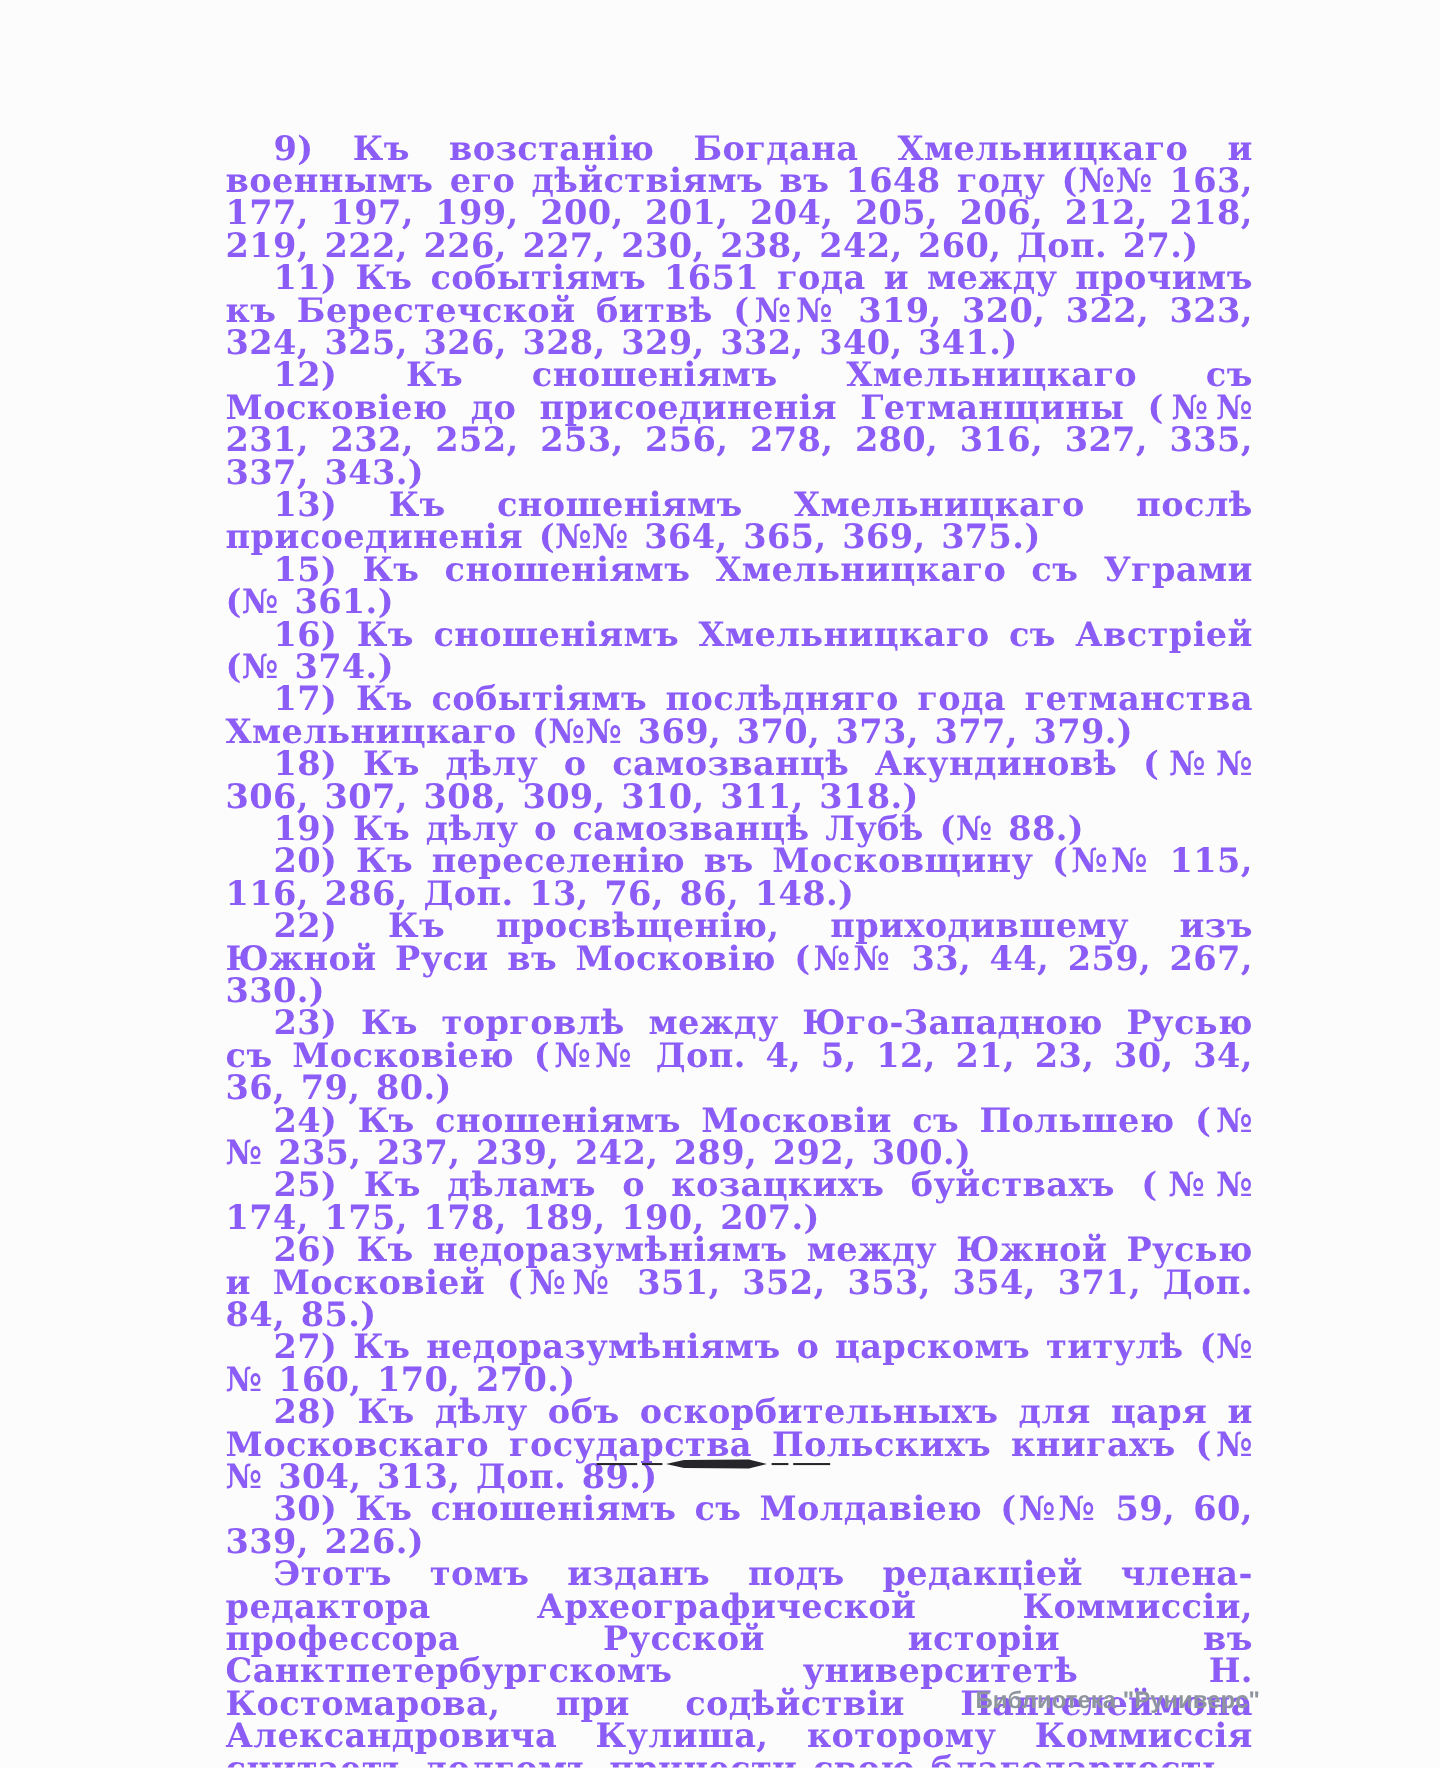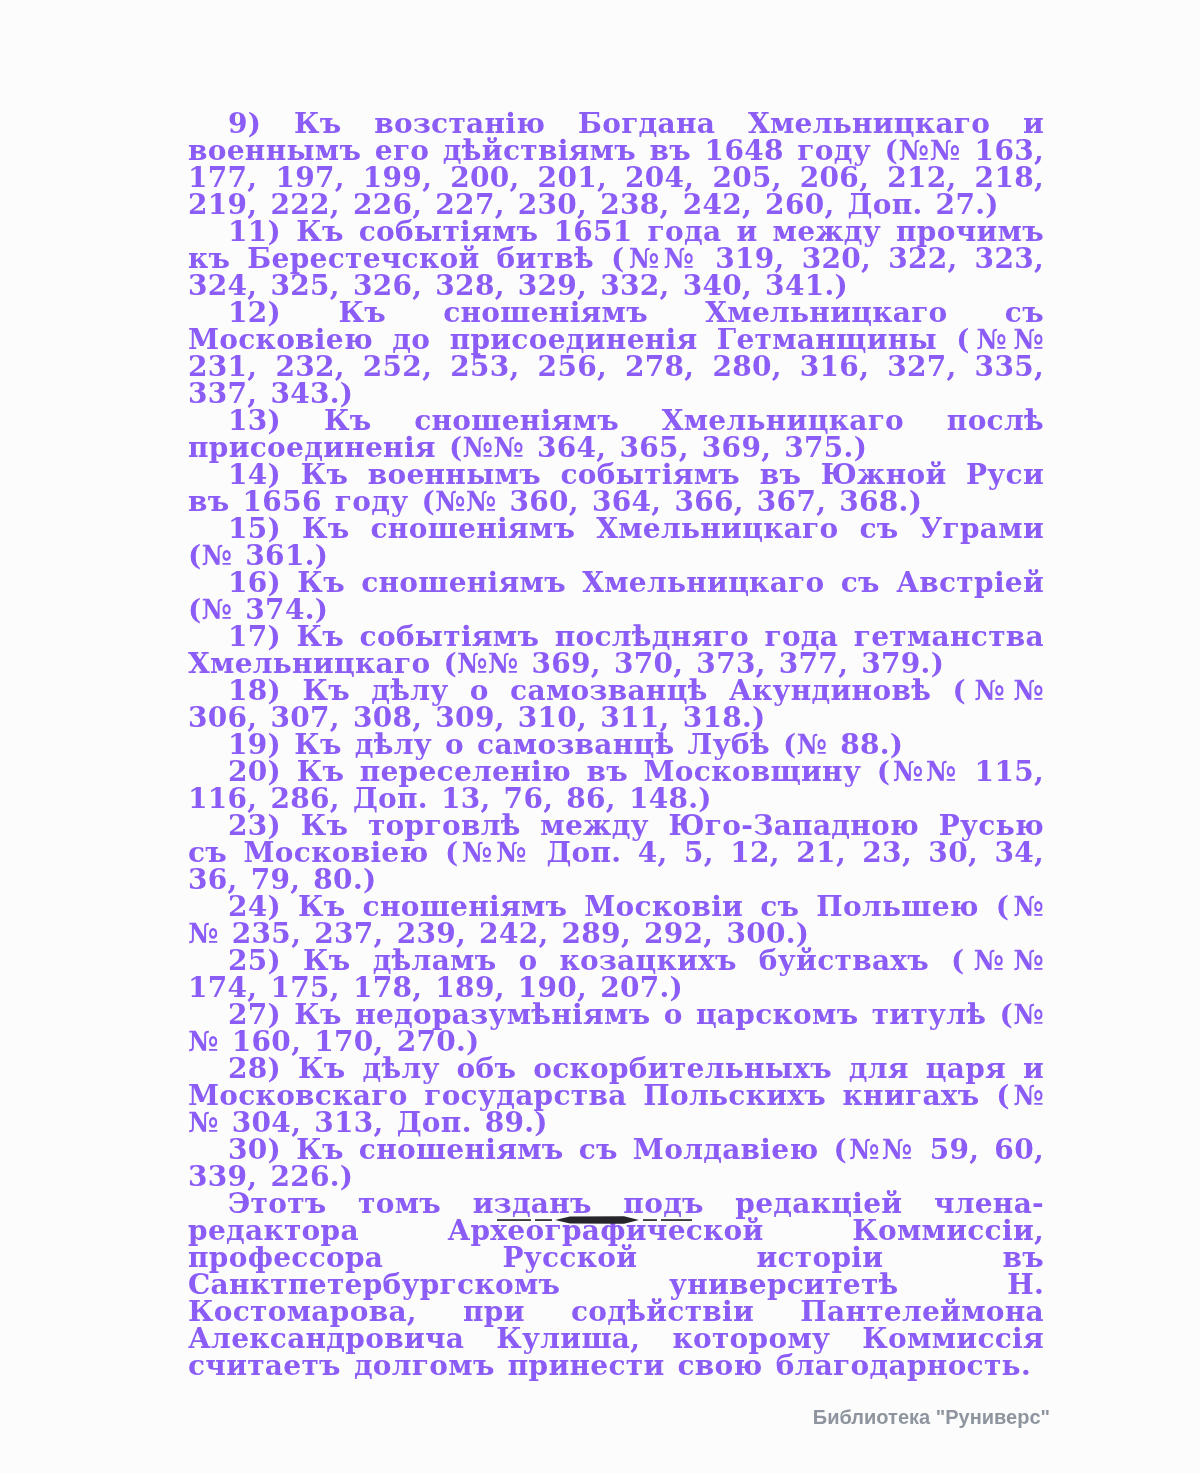--- a/index.html
+++ b/index.html
@@ -46,30 +46,31 @@
 </head>
 <body>
 
 <div class="page">
 
   <div class="text-block">
     <p class="item">9) Къ возстанію Богдана Хмельницкаго и военнымъ его дѣйствіямъ въ 1648 году (№№ 163, 177, 197, 199, 200, 201, 204, 205, 206, 212, 218, 219, 222, 226, 227, 230, 238, 242, 260, Доп. 27.)</p>
     <p class="item">11) Къ событіямъ 1651 года и между прочимъ къ Берестечской битвѣ (№№ 319, 320, 322, 323, 324, 325, 326, 328, 329, 332, 340, 341.)</p>
     <p class="item">12) Къ сношеніямъ Хмельницкаго съ Московіею до присоединенія Гетманщины (№№ 231, 232, 252, 253, 256, 278, 280, 316, 327, 335, 337, 343.)</p>
     <p class="item">13) Къ сношеніямъ Хмельницкаго послѣ присоединенія (№№ 364, 365, 369, 375.)</p>
-    <p class="item">14) Къ военнымъ событіямъ въ Южной Руси въ 1656 году (№№ 360, 364, 366, 367, 368.)</p>
     <p class="item">15) Къ сношеніямъ Хмельницкаго съ Уграми (№ 361.)</p>
     <p class="item">16) Къ сношеніямъ Хмельницкаго съ Австріей (№ 374.)</p>
     <p class="item">17) Къ событіямъ послѣдняго года гетманства Хмельницкаго (№№ 369, 370, 373, 377, 379.)</p>
     <p class="item">18) Къ дѣлу о самозванцѣ Акундиновѣ (№№ 306, 307, 308, 309, 310, 311, 318.)</p>
     <p class="item">19) Къ дѣлу о самозванцѣ Лубѣ (№ 88.)</p>
     <p class="item">20) Къ переселенію въ Московщину (№№ 115, 116, 286, Доп. 13, 76, 86, 148.)</p>
+    <p class="item">22) Къ просвѣщенію, приходившему изъ Южной Руси въ Московію (№№ 33, 44, 259, 267, 330.)</p>
     <p class="item">23) Къ торговлѣ между Юго-Западною Русью съ Московіею (№№ Доп. 4, 5, 12, 21, 23, 30, 34, 36, 79, 80.)</p>
     <p class="item">24) Къ сношеніямъ Московіи съ Польшею (№№ 235, 237, 239, 242, 289, 292, 300.)</p>
     <p class="item">25) Къ дѣламъ о козацкихъ буйствахъ (№№ 174, 175, 178, 189, 190, 207.)</p>
+    <p class="item">26) Къ недоразумѣніямъ между Южной Русью и Московіей (№№ 351, 352, 353, 354, 371, Доп. 84, 85.)</p>
     <p class="item">27) Къ недоразумѣніямъ о царскомъ титулѣ (№№ 160, 170, 270.)</p>
     <p class="item">28) Къ дѣлу объ оскорбительныхъ для царя и Московскаго государства Польскихъ книгахъ (№№ 304, 313, Доп. 89.)</p>
     <p class="item">30) Къ сношеніямъ съ Молдавіею (№№ 59, 60, 339, 226.)</p>
     <p class="item closing">Этотъ томъ изданъ подъ редакціей члена-редактора Археографической Коммиссіи, профессора Русской исторіи въ Санктпетербургскомъ университетѣ Н. Костомарова, при содѣйствіи Пантелеймона Александровича Кулиша, которому Коммиссія считаетъ долгомъ принести свою благодарность.</p>
   </div>
 
   <div class="divider">
     <svg width="195" height="14" viewBox="0 0 195 14" xmlns="http://www.w3.org/2000/svg" aria-hidden="true">
       <rect x="0" y="6.2" width="34" height="1.7" fill="#26262a"></rect>
       <rect x="38" y="6.2" width="17" height="1.7" fill="#26262a"></rect>

